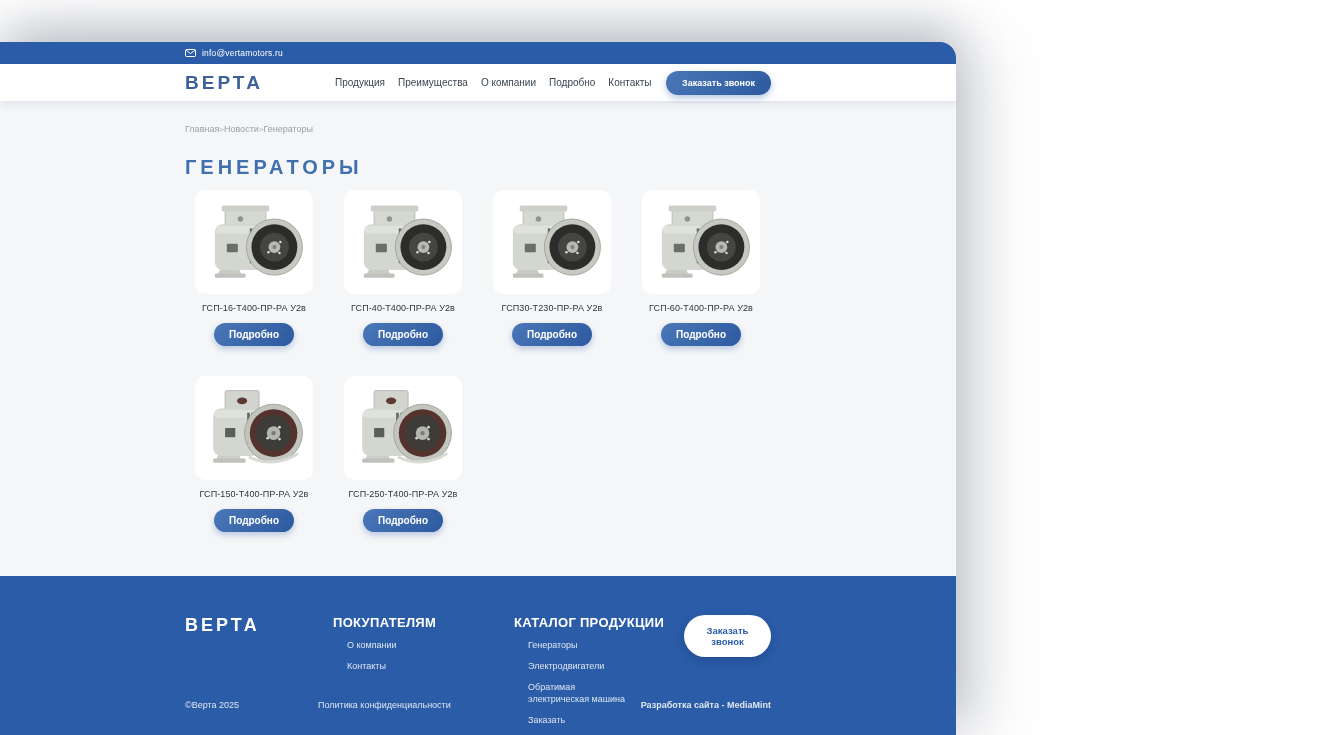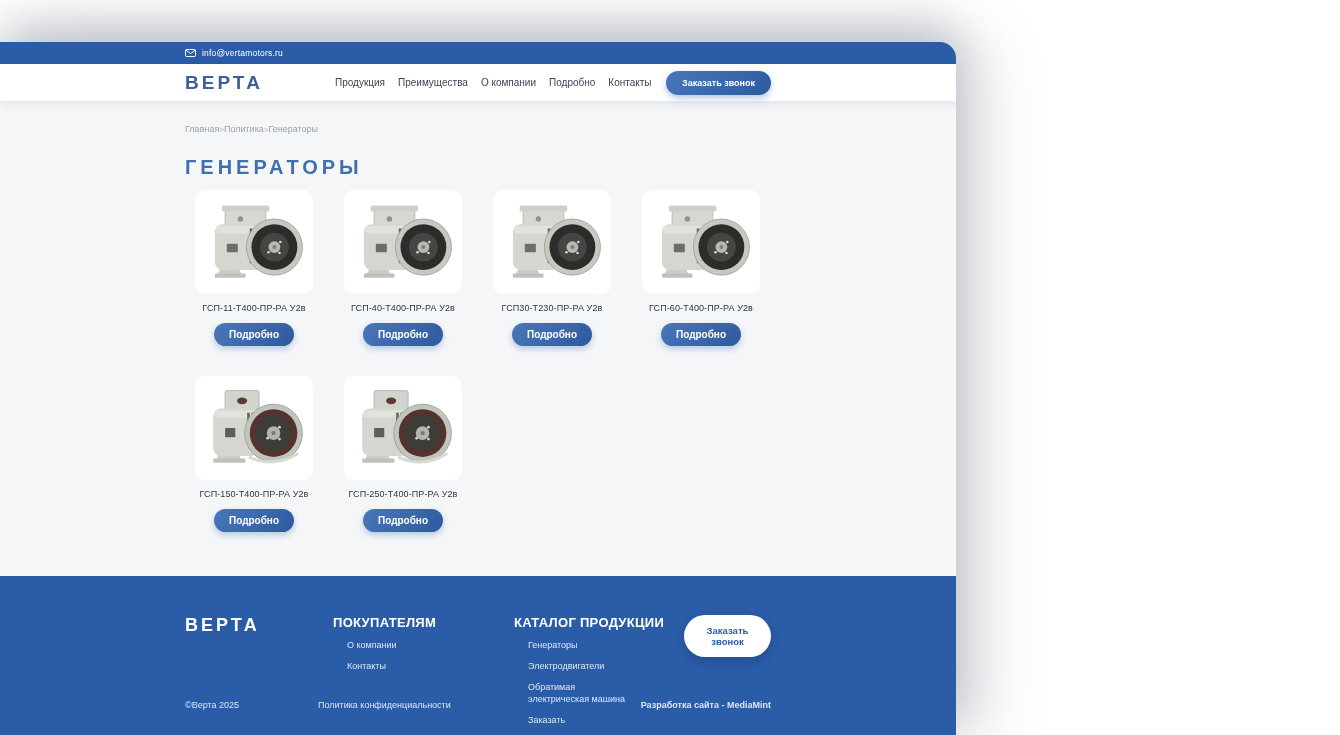--- a/index.html
+++ b/index.html
@@ -178,36 +178,36 @@
           <a>Контакты</a>
         </nav>
         <button class="btn-call">Заказать звонок</button>
       </div>
     </div>
 
     <div class="container">
       <div class="breadcrumb">
         <a>Главная</a>
         <span class="sep">&gt;</span>
-        <a>Политика</a>
+        <a>Новости</a>
         <span class="sep">&gt;</span>
         <span>Генераторы</span>
       </div>
 
       <h1 class="page-title">ГЕНЕРАТОРЫ</h1>
 
       <div class="grid">
 
         <div class="product">
           <div class="img-box">
             <svg>
                 <use href="#gen-a"></use>
               </svg>
           </div>
-          <div class="p-name">ГСП-11-Т400-ПР-РА У2в</div>
+          <div class="p-name">ГСП-16-Т400-ПР-РА У2в</div>
           <button class="btn-more">Подробно</button>
         </div>
 
         <div class="product">
           <div class="img-box">
             <svg>
                 <use href="#gen-a"></use>
               </svg>
           </div>
           <div class="p-name">ГСП-40-Т400-ПР-РА У2в</div>

